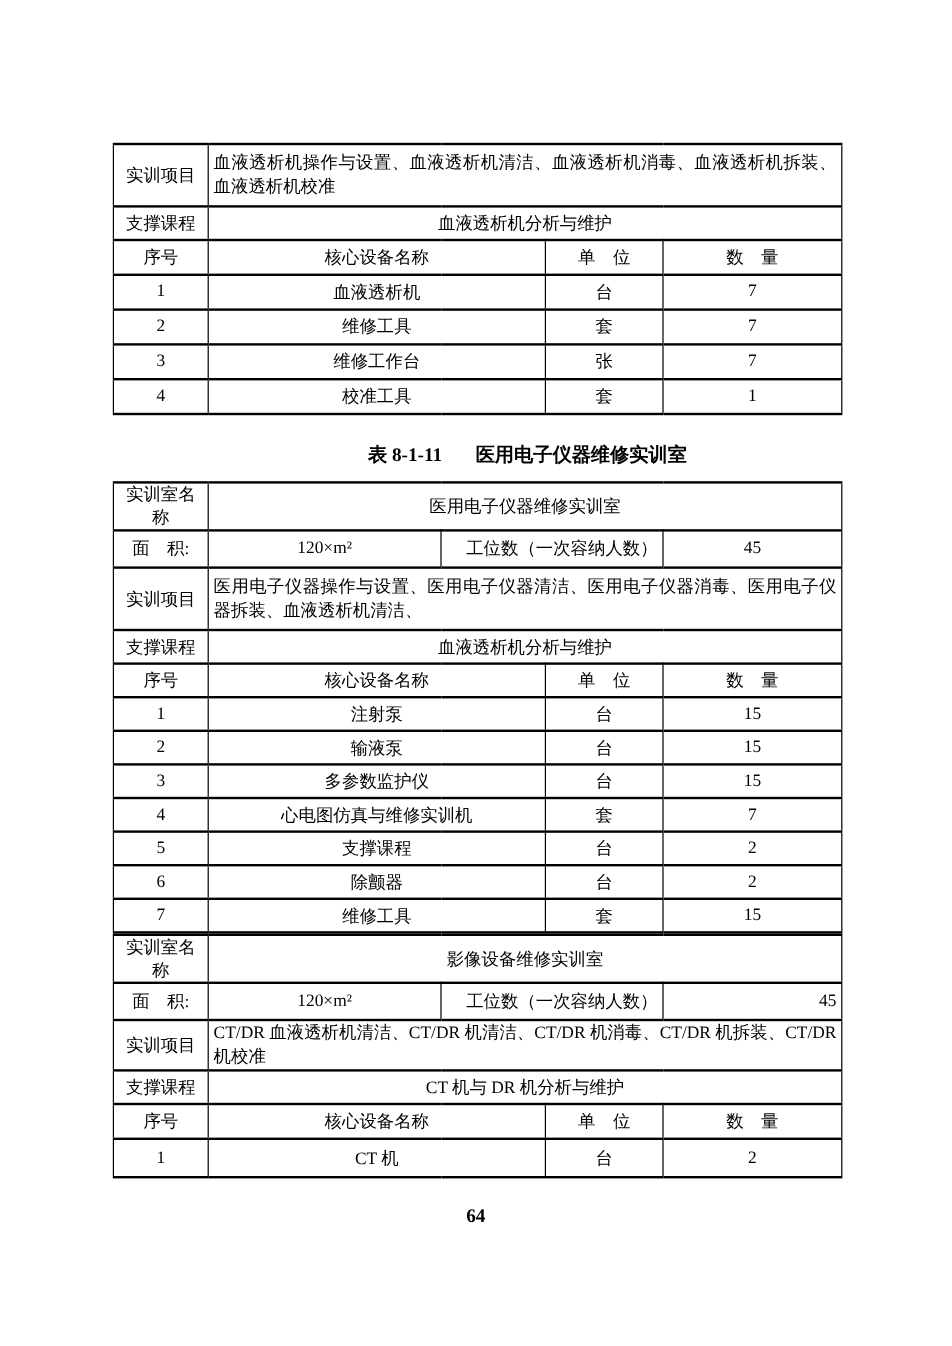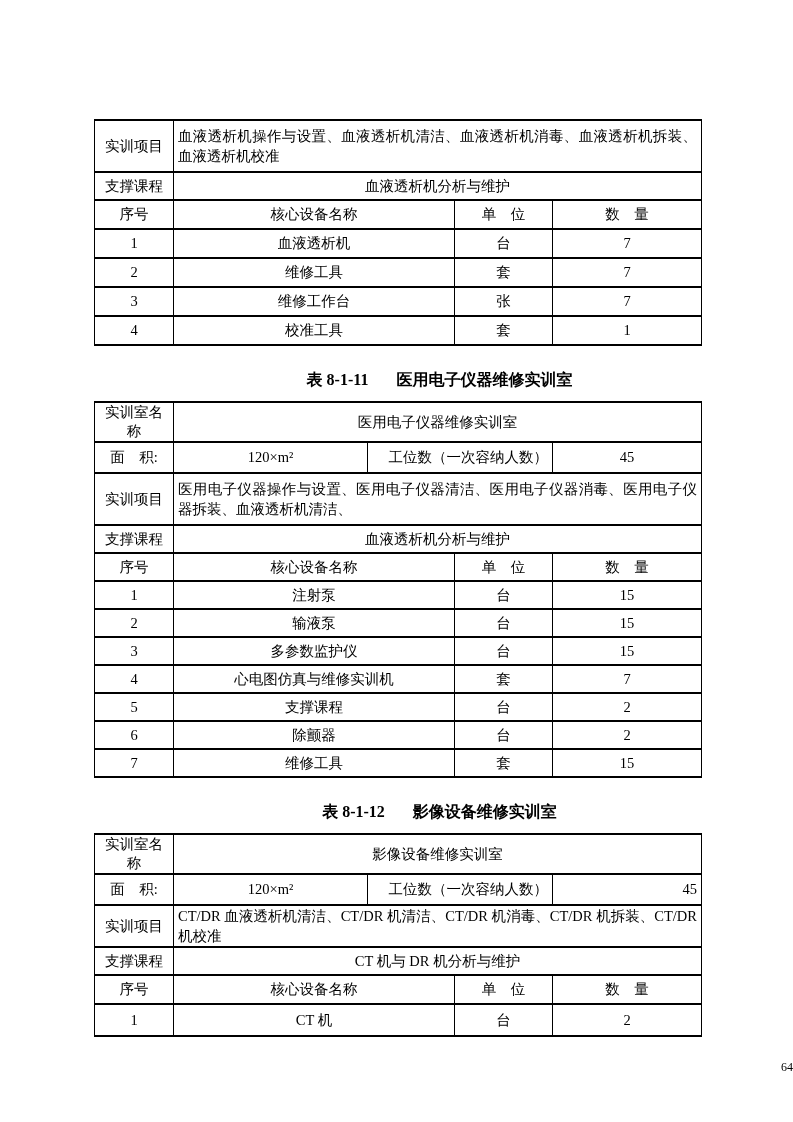--- a/index.html
+++ b/index.html
@@ -56,22 +56,23 @@
     font-weight:bold;
     font-size:16px;
     line-height:20px;
     white-space:nowrap;
   }
   .title-name { margin-left:28px; }
 
   .page-number {
     margin-top:23px;
     width:793px;
-    text-align:right;
-    font-size:12px;
+    text-align:center;
+    font-size:16px;
+    font-weight:bold;
   }
 </style>
 </head>
 <body>
 
 <div class="page">
 
   <table class="doc" id="table-1">
     <colgroup>
         <col style="width:79px">
@@ -197,23 +198,20 @@
     </tr>
     <tr class="h26">
       <td class="c">7</td>
       <td colspan="2" class="c">维修工具</td>
       <td class="c">套</td>
       <td class="c">15</td>
     </tr>
   </tbody>
     </table>
 
-  <div class="table-title">
-    <span>表 8-1-12</span><span class="title-name">影像设备维修实训室</span>
-  </div>
 
   <table class="doc" id="table-3">
     <colgroup>
         <col style="width:79px">
         <col style="width:194px">
         <col style="width:87px">
         <col style="width:98px">
         <col style="width:149px">
       </colgroup>
     <tbody>

